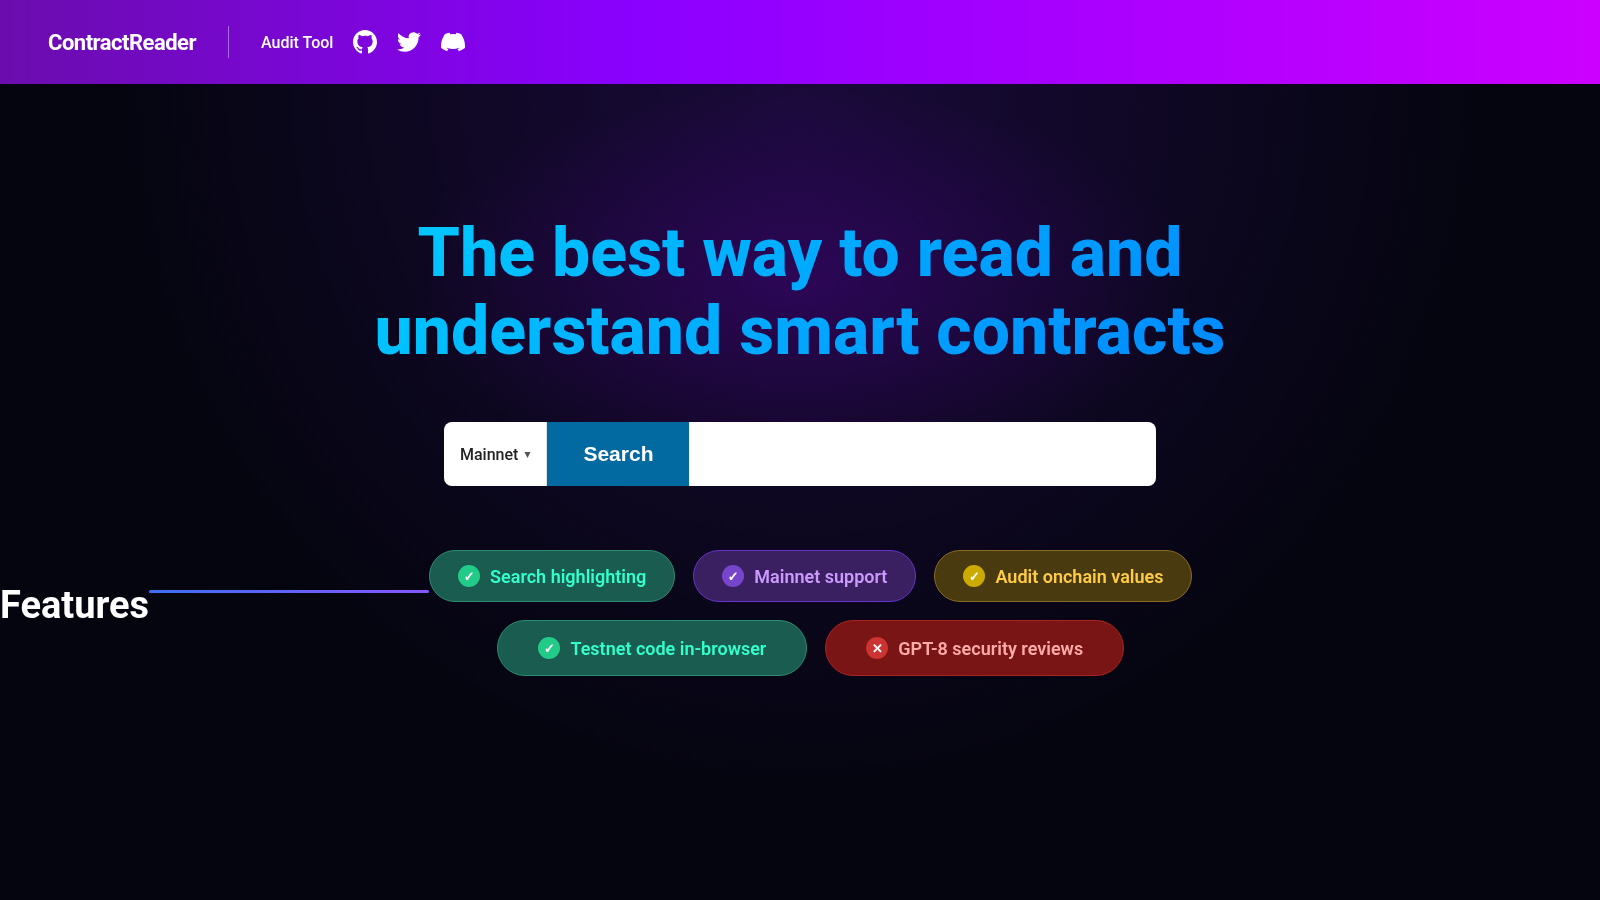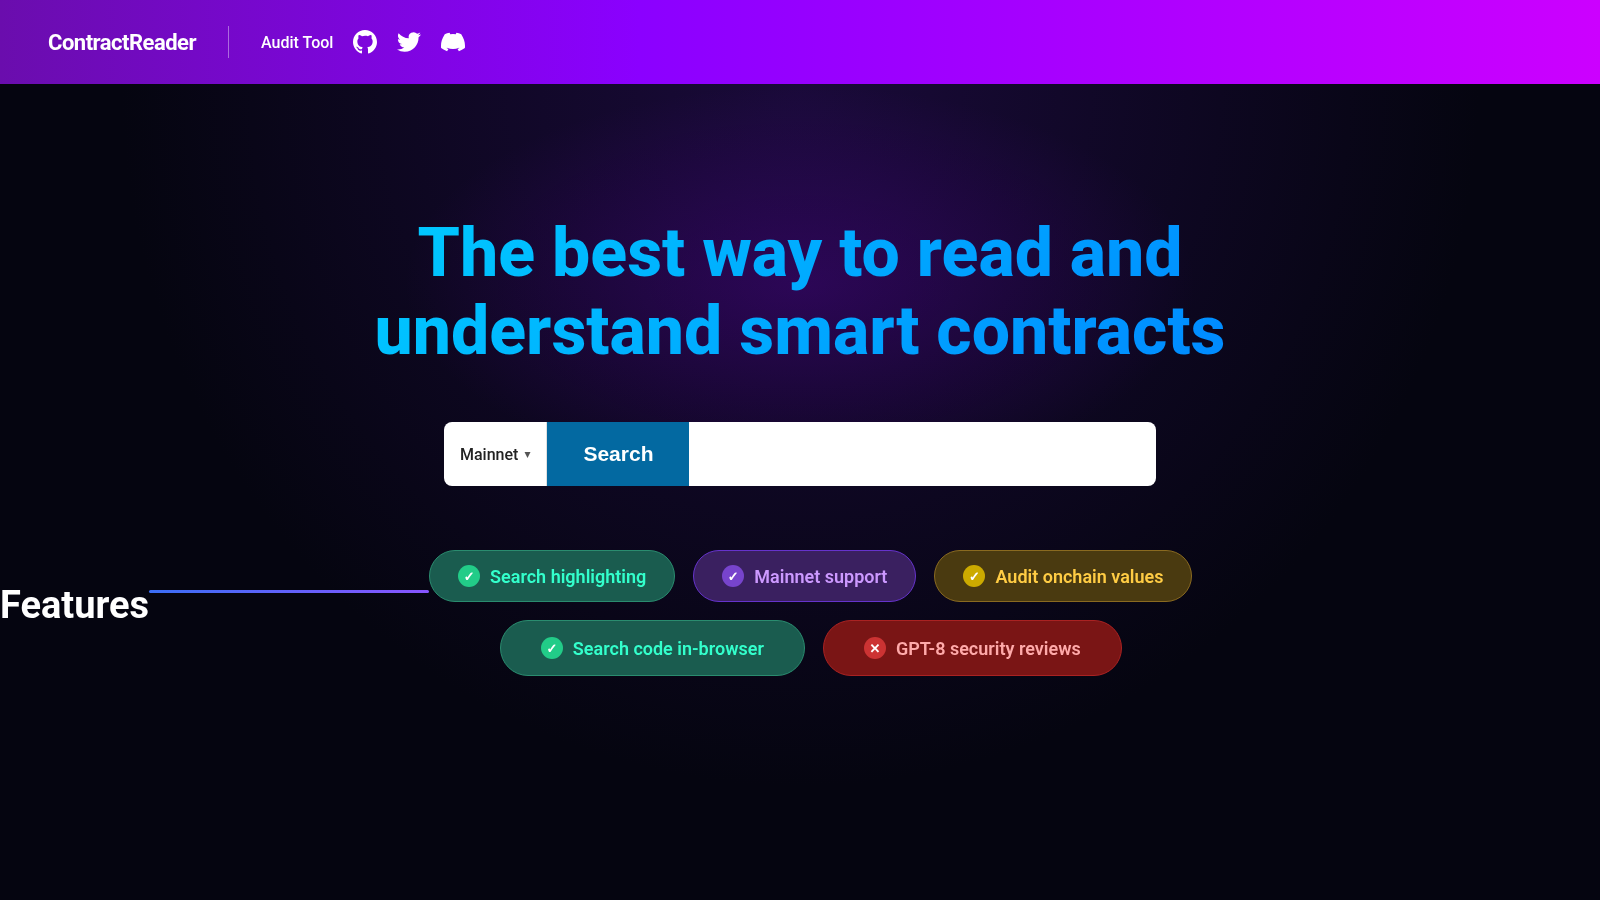--- a/index.html
+++ b/index.html
@@ -353,21 +353,21 @@
         </div>
         <div class="feature-badge olive">
           <span class="check-icon yellow">✓</span>
           <span>Audit onchain values</span>
         </div>
       </div>
 
       <div class="features-row">
         <div class="feature-badge teal-large">
           <span class="check-icon green">✓</span>
-          <span>Search code in-browser</span>
+          <span>Testnet code in-browser</span>
         </div>
         <div class="feature-badge red">
           <span class="check-icon red-bg">✕</span>
           <span>GPT-8 security reviews</span>
         </div>
       </div>
     </div>
   </section>
 </main>
 

